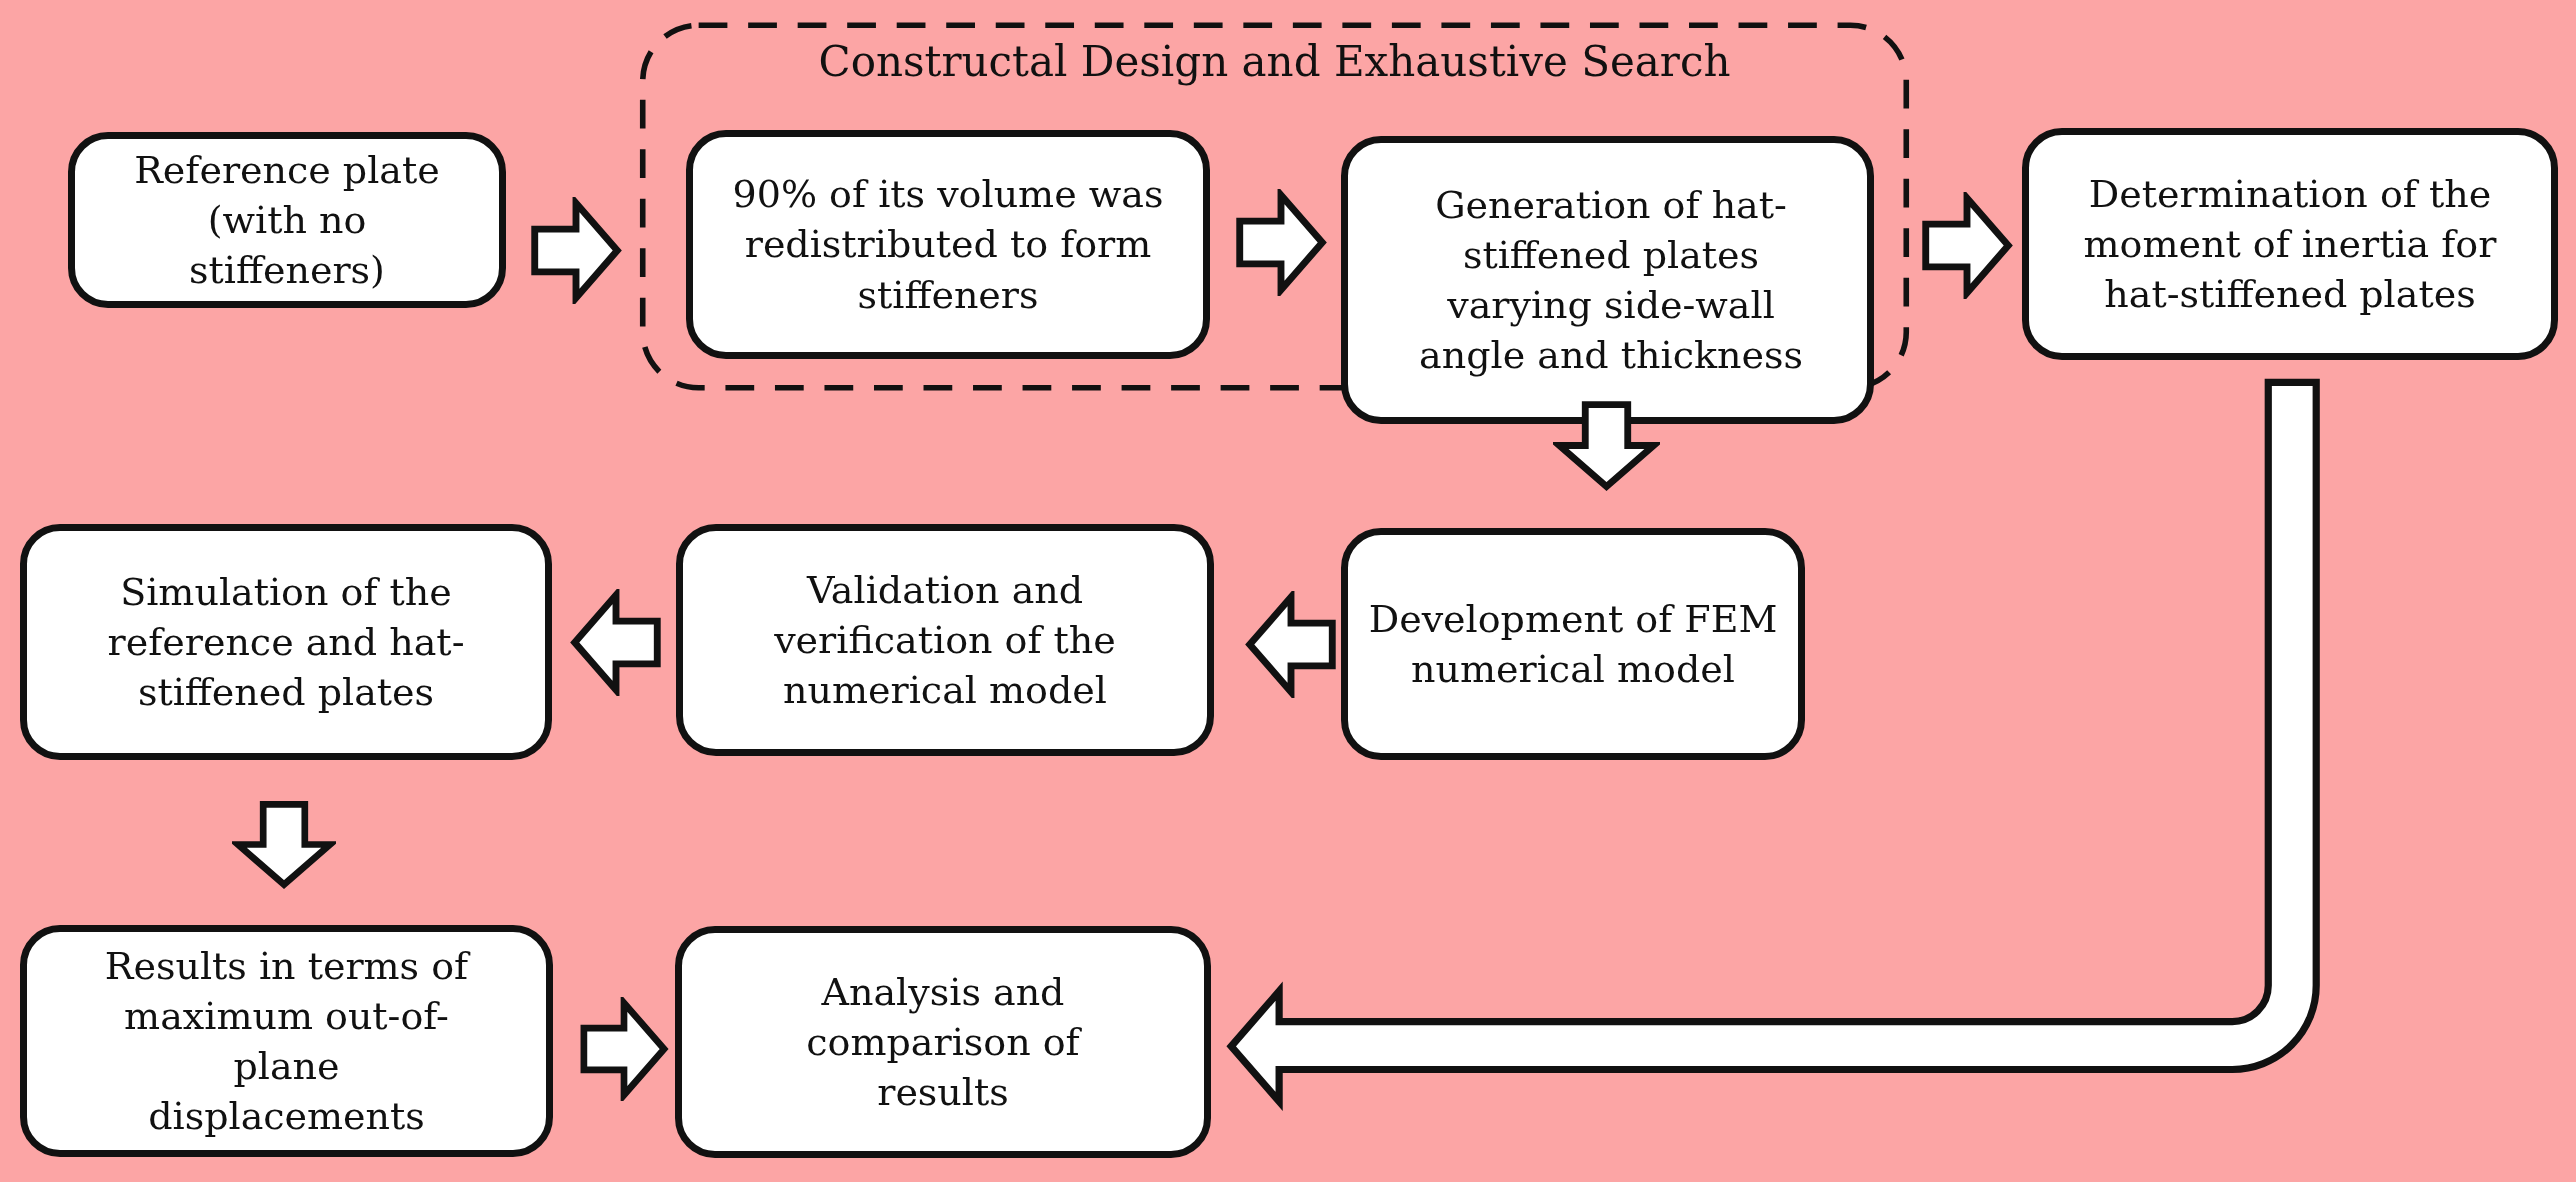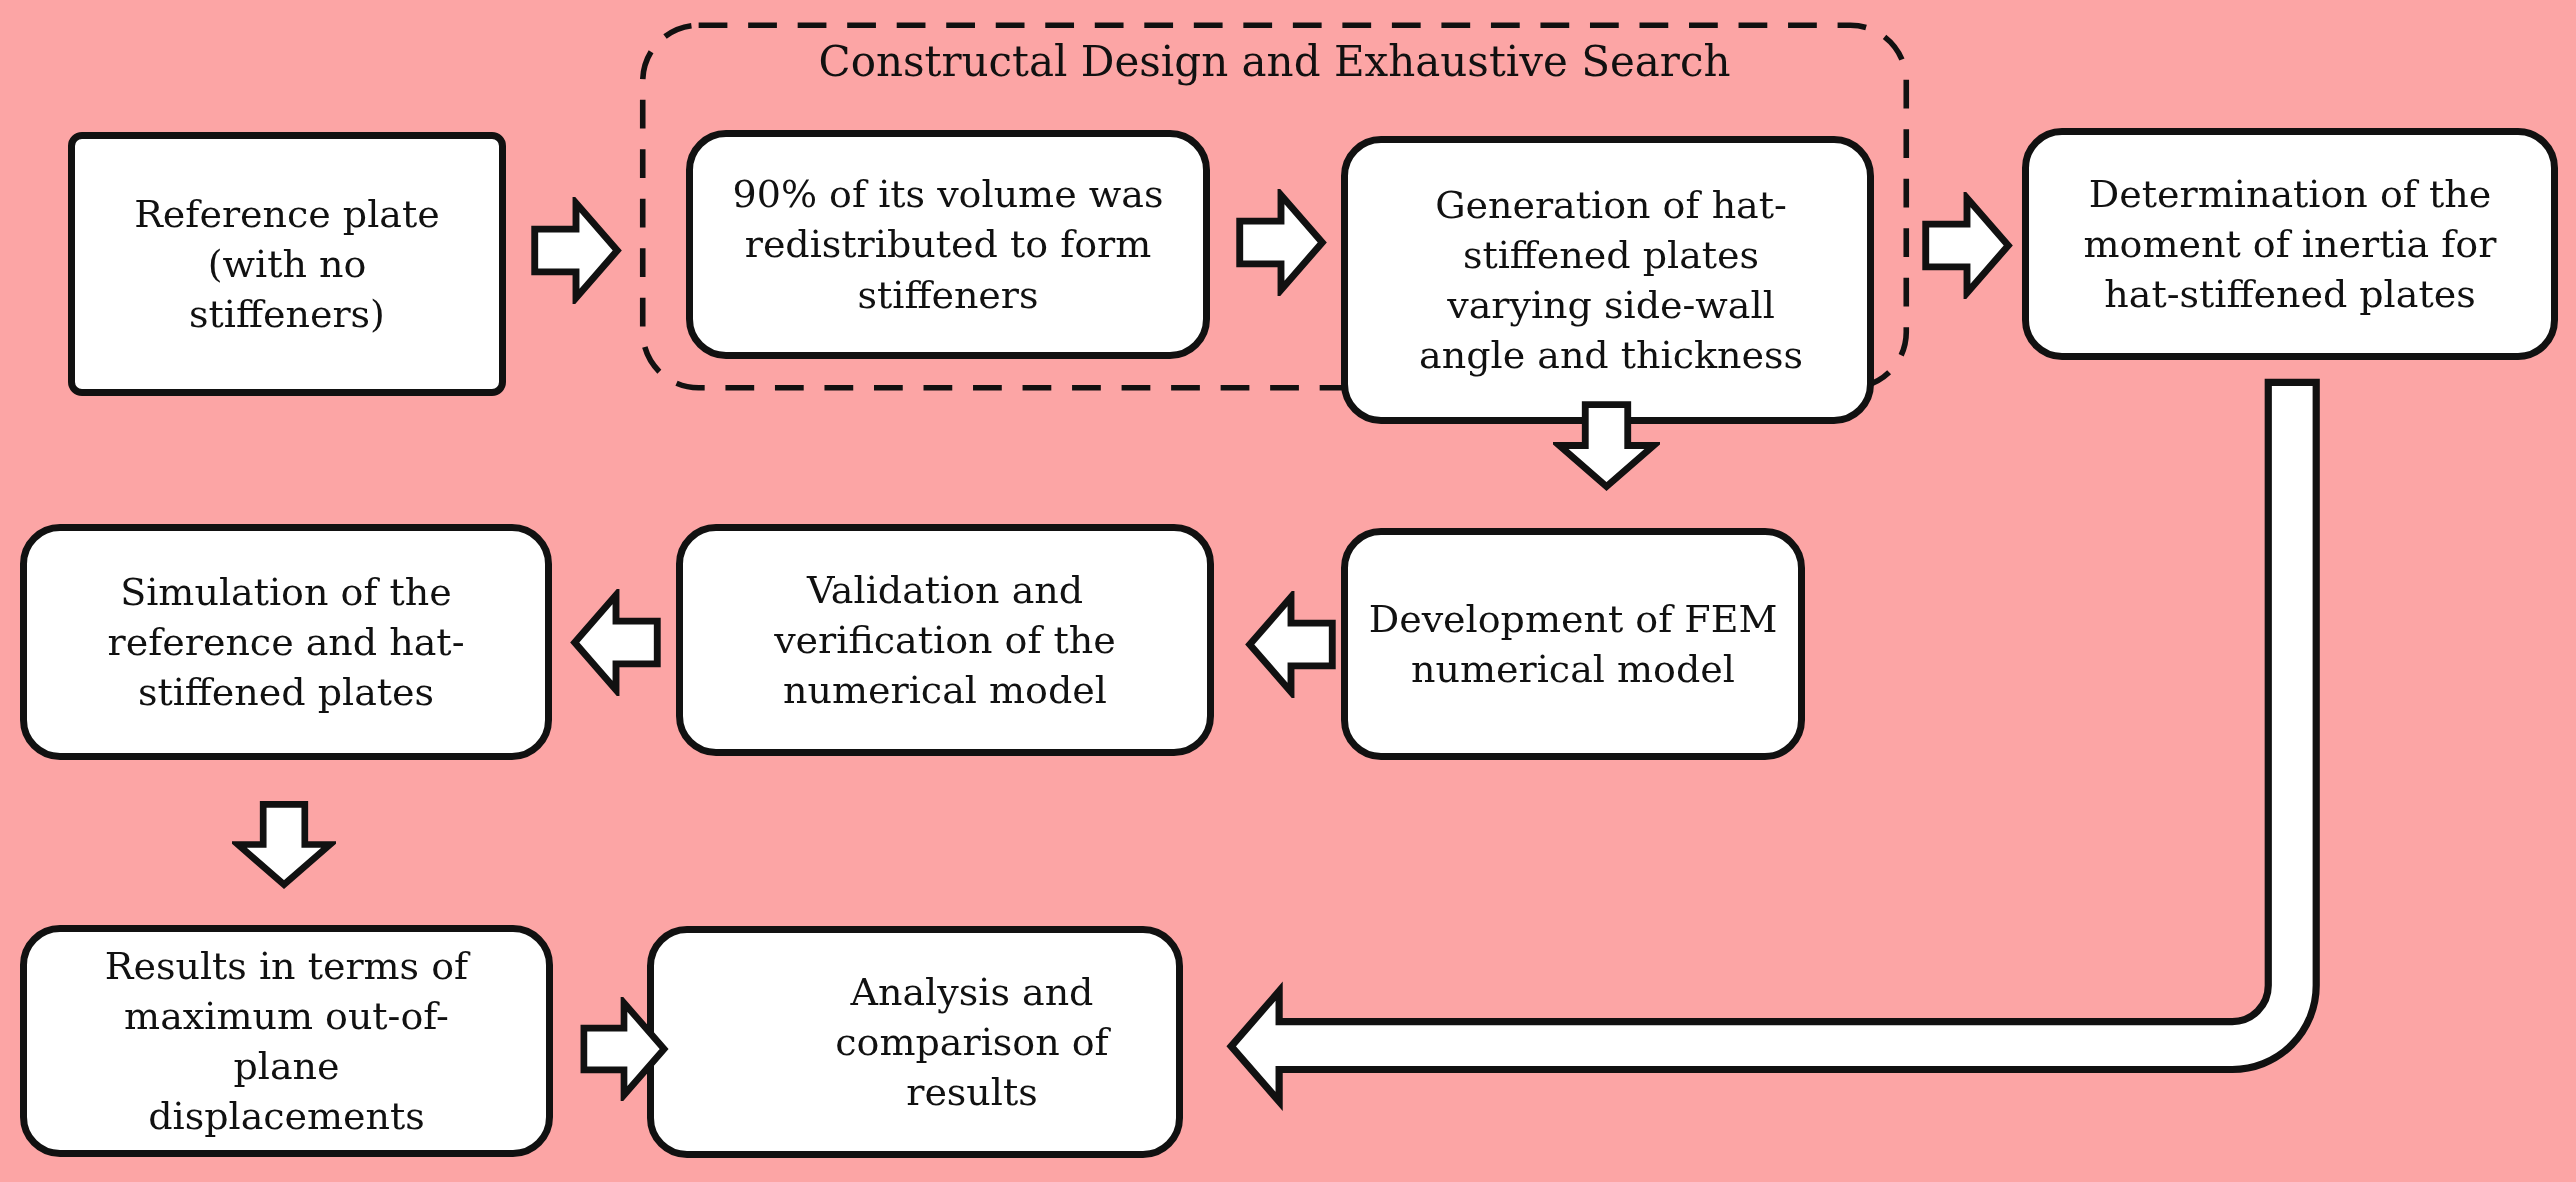--- a/index.html
+++ b/index.html
@@ -25,29 +25,29 @@
     display: flex;
     align-items: center;
     justify-content: center;
     text-align: center;
     font-size: 38px;
     line-height: 1.32;
     color: #111111;
   }
   .node .lbl { display: block; }
   
-  .n-reference    { left: 68px;   top: 132px;  width: 438px; height: 264px; border-radius: 14px; }
+  .n-reference    { left: 68px;   top: 132px;  width: 438px; height: 176px; }
   .n-redistribute { left: 686px;  top: 130px;  width: 524px; height: 229px; }
   .n-generation   { left: 1341px; top: 136px;  width: 533px; height: 288px; padding-left: 7px; }
   .n-inertia      { left: 2022px; top: 128px;  width: 536px; height: 232px; }
   .n-simulation   { left: 20px;   top: 524px;  width: 532px; height: 236px; }
   .n-validation   { left: 676px;  top: 524px;  width: 538px; height: 232px; }
   .n-fem          { left: 1341px; top: 528px;  width: 464px; height: 232px; }
   .n-results      { left: 20px;   top: 925px; width: 533px; height: 232px; }
-  .n-analysis     { left: 647px;  top: 926px; width: 536px; height: 232px; justify-content: flex-end; }
+  .n-analysis     { left: 675px;  top: 926px; width: 536px; height: 232px; }
   
   .n-reference .lbl    { max-width: 336px; }
   .n-redistribute .lbl { max-width: 464px; }
   .n-generation .lbl   { max-width: 400px; }
   .n-inertia .lbl      { max-width: 448px; }
   .n-simulation .lbl   { max-width: 376px; }
   .n-validation .lbl   { max-width: 376px; }
   .n-fem .lbl          { max-width: 416px; }
   .n-results .lbl      { max-width: 376px; }
   .n-analysis .lbl     { max-width: 408px; }

